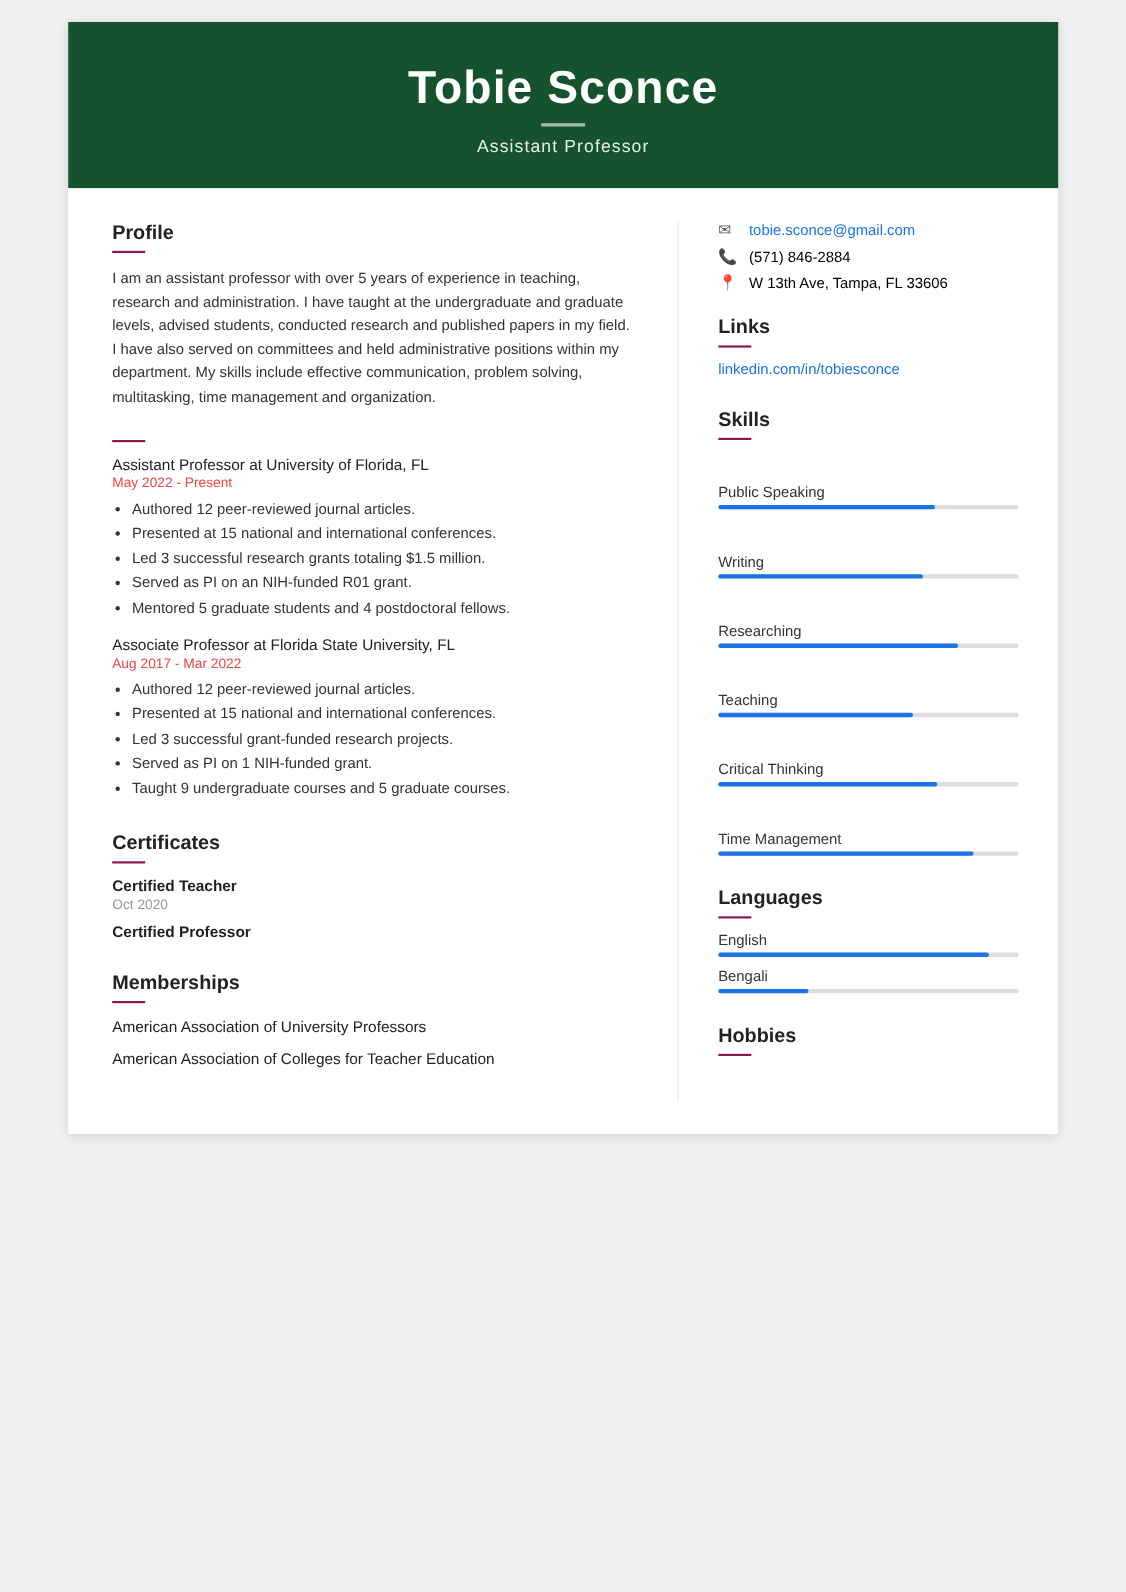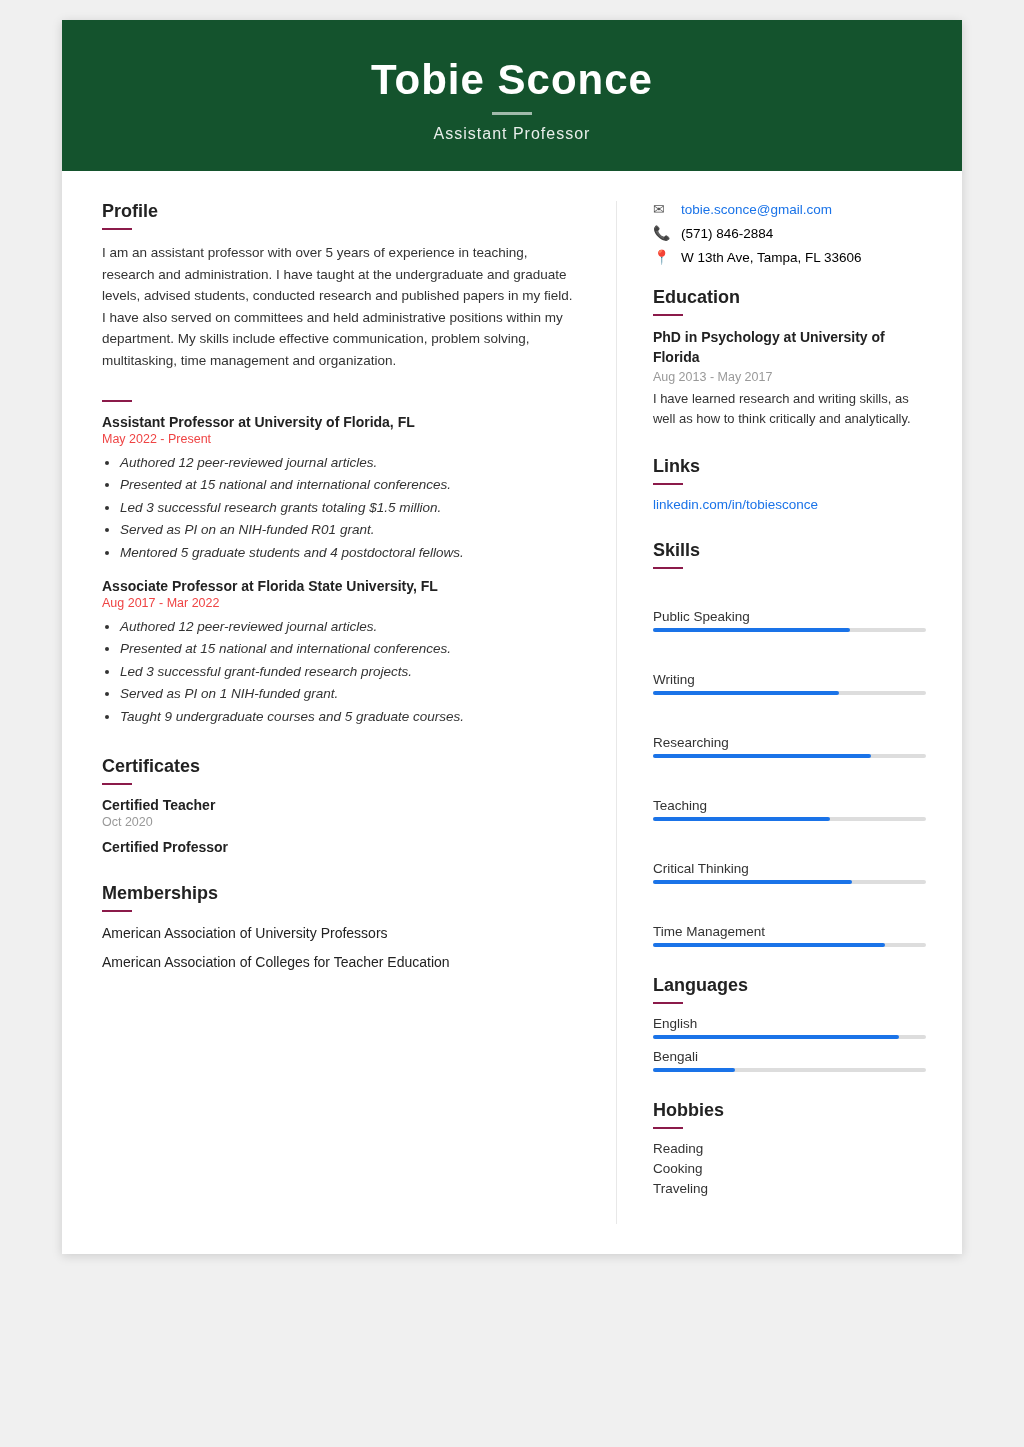--- a/index.html
+++ b/index.html
@@ -67,40 +67,39 @@
       background: #8B1A4A;
       margin-bottom: 12px;
     }
     .profile-text {
       font-size: 13.5px;
       color: #333;
       line-height: 1.6;
     }
     .job-title {
       font-size: 14px;
-      font-weight: 700;
+      font-weight: 400;
       color: #222;
       margin-bottom: 2px;
     }
     .job-date {
       font-size: 12.5px;
       color: #ef4444;
       margin-bottom: 6px;
     }
     .job-bullets {
       list-style: disc;
       padding-left: 18px;
       margin-bottom: 14px;
     }
     .job-bullets li {
       font-size: 13.5px;
       color: #333;
       line-height: 1.6;
       margin-bottom: 1px;
-      font-style: italic;
     }
     .cert-title {
       font-size: 14px;
       font-weight: 700;
       color: #222;
       margin-bottom: 2px;
     }
     .cert-date {
       font-size: 12.5px;
       color: #999;
@@ -272,27 +271,20 @@
         <div class="contact-item">
           <span class="contact-icon">📞</span>
           <span>(571) 846-2884</span>
         </div>
         <div class="contact-item">
           <span class="contact-icon">📍</span>
           <span>W 13th Ave, Tampa, FL 33606</span>
         </div>
       </div>
 
-      <div class="section">
-        <div class="section-title">Education</div>
-        <div class="section-underline"></div>
-        <div class="education-degree">PhD in Psychology at University of Florida</div>
-        <div class="education-date">Aug 2013 - May 2017</div>
-        <div class="education-desc">I have learned research and writing skills, as well as how to think critically and analytically.</div>
-      </div>
 
       <div class="section">
         <div class="section-title">Links</div>
         <div class="section-underline"></div>
         <a class="link-item">linkedin.com/in/tobiesconce</a>
       </div>
 
       <div class="section">
         <div class="section-title">Skills</div>
         <div class="section-underline"></div>
@@ -351,22 +343,17 @@
       <div class="skill-bar-bg">
         <div class="skill-bar-fill" style="width:30%"></div>
       </div>
     </div>
           </div>
       </div>
 
       <div class="section">
         <div class="section-title">Hobbies</div>
         <div class="section-underline"></div>
-        <div id="hobbies-container">
-            <div class="hobby-item">Reading</div>
-            <div class="hobby-item">Cooking</div>
-            <div class="hobby-item">Traveling</div>
-          </div>
       </div>
 
     </div>
   </div>
 </div>
 
 </body></html>

